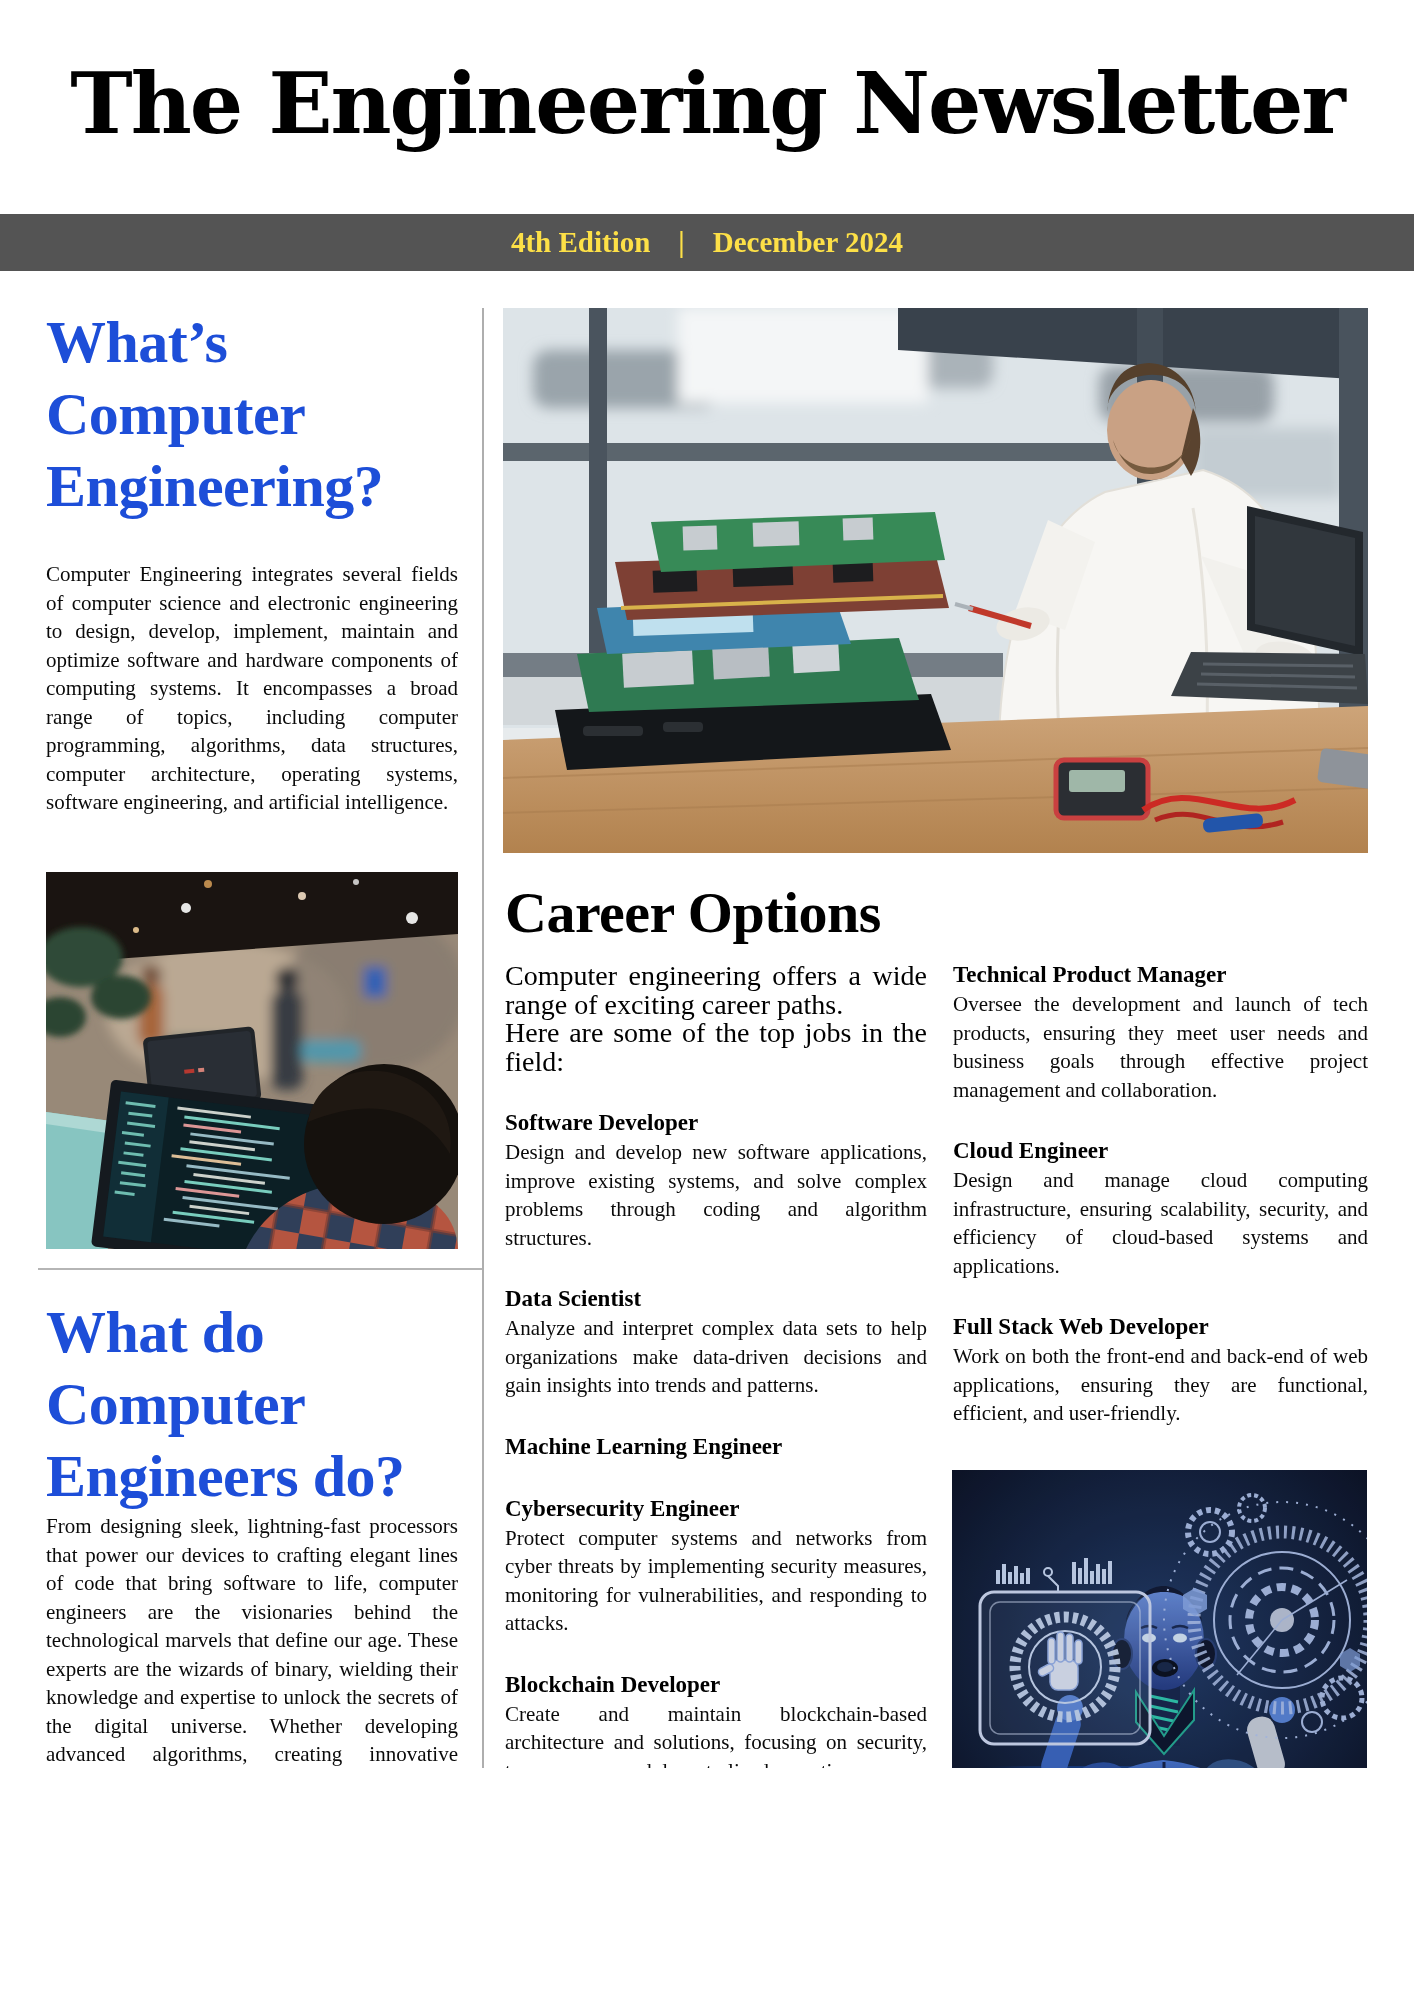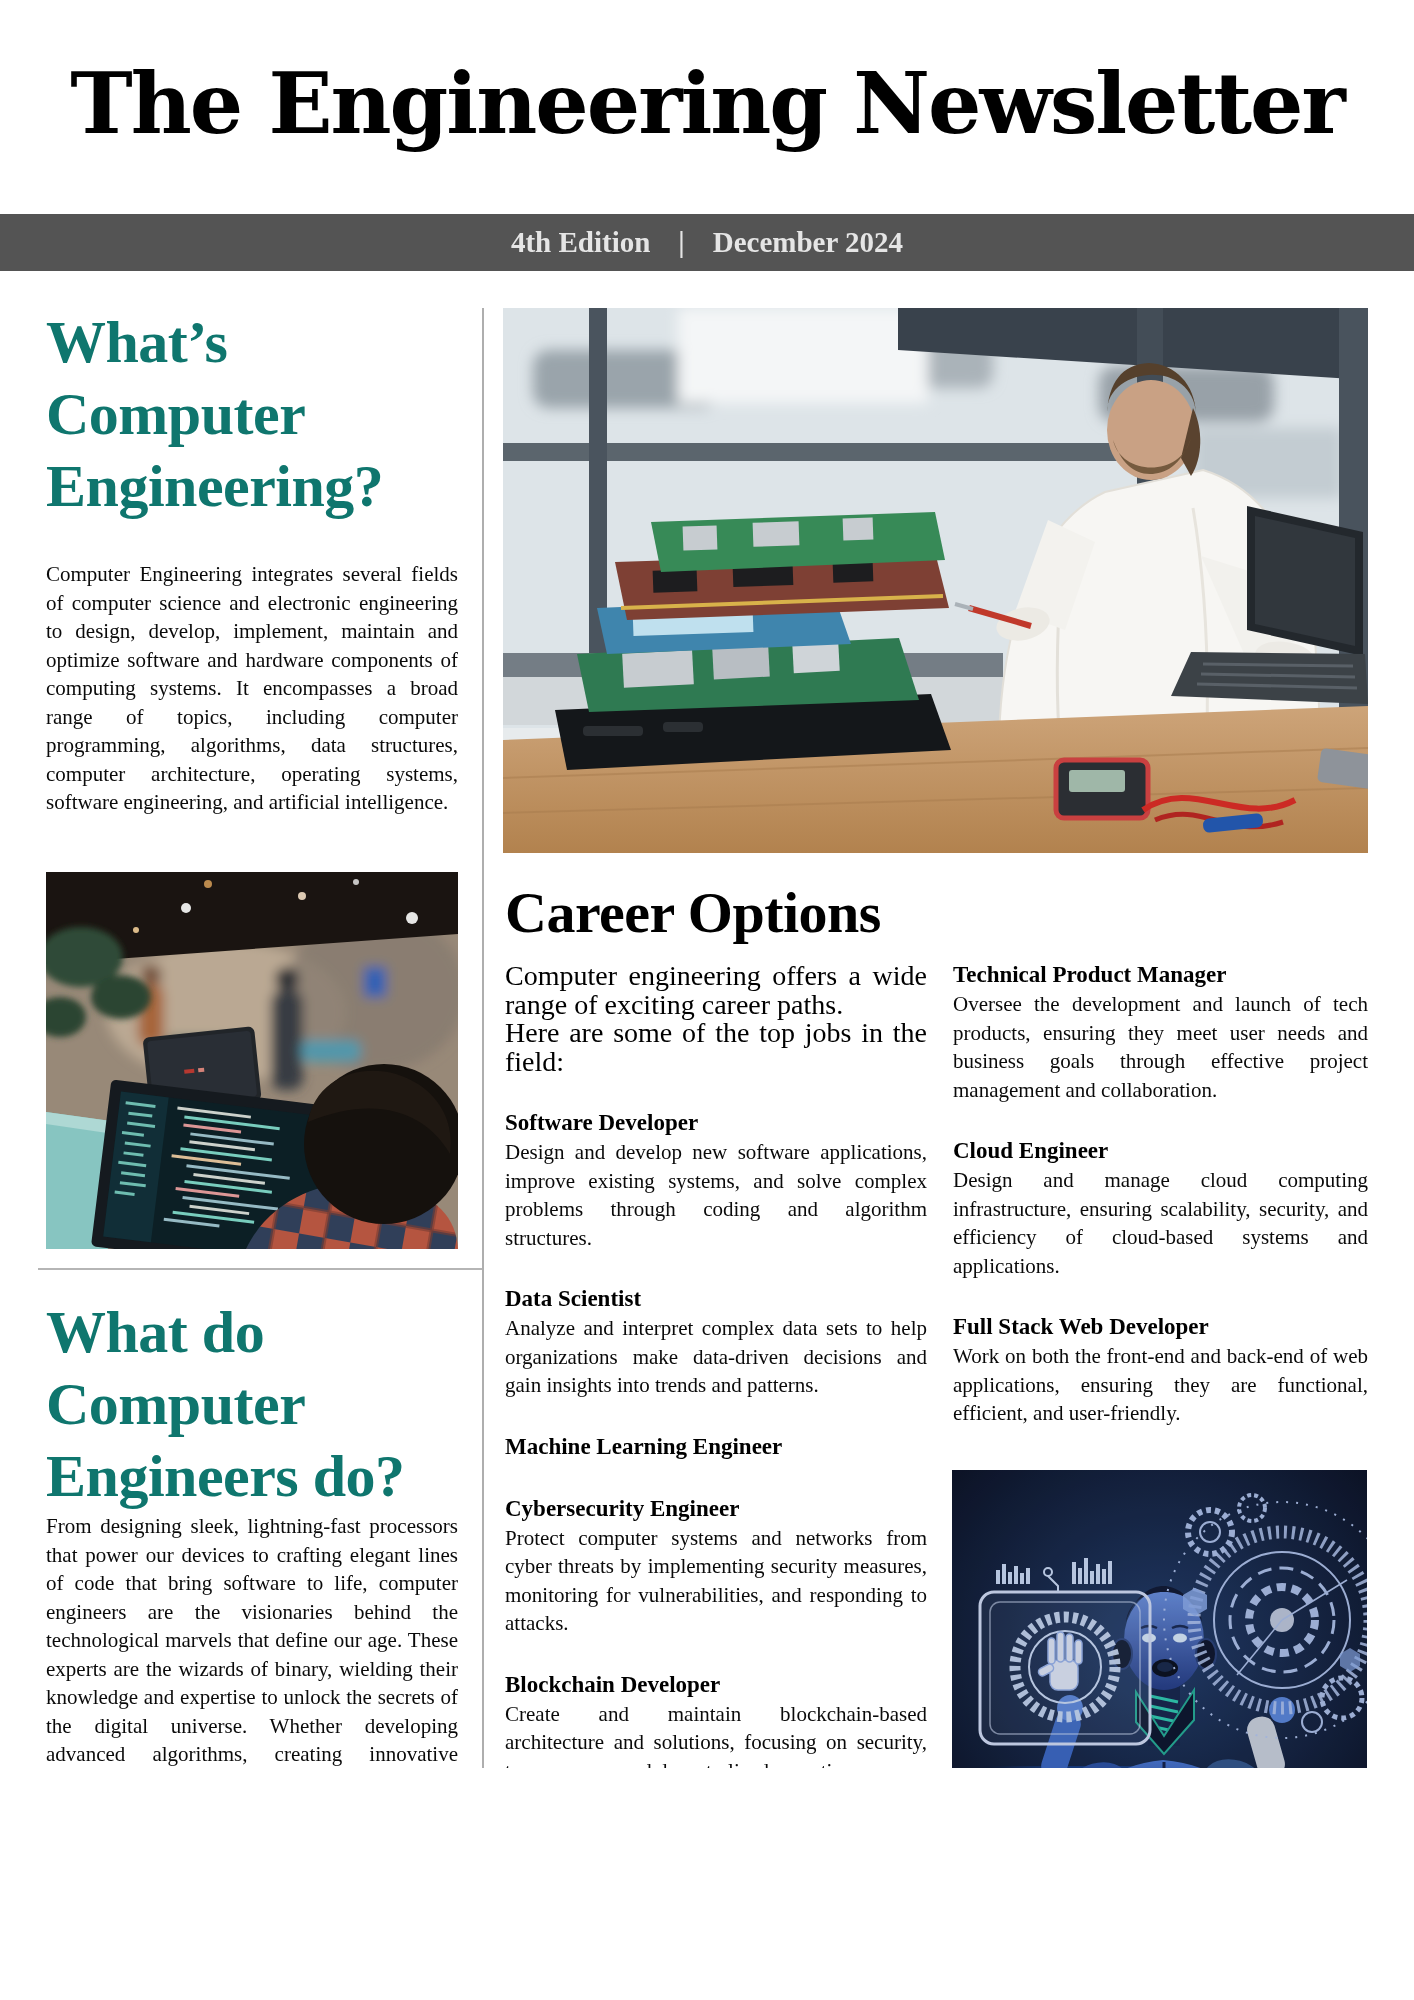--- a/index.html
+++ b/index.html
@@ -11,26 +11,26 @@
   .abs { position:absolute; }
 
   #masthead {
     left:0; top:46px; width:1414px; text-align:center;
     font-family:"DejaVu Serif", serif; font-weight:bold;
     font-size:84px; line-height:116px; letter-spacing:-2px; color:#000;
   }
   #banner {
     left:0; top:214px; width:1414px; height:57px; background:#545454;
     display:flex; align-items:center; justify-content:center;
-    color:#e5e5e5; font-weight:bold; font-size:29px;
+    color:#fde047; font-weight:bold; font-size:29px;
   }
   #banner .sep { margin:0 28px; font-weight:bold; }
 
   .section-heading {
-    font-weight:bold; font-size:60px; line-height:72px; letter-spacing:-0.5px; color:#0f766e;
+    font-weight:bold; font-size:60px; line-height:72px; letter-spacing:-0.5px; color:#1d4ed8;
   }
   .body-text {
     font-size:21px; line-height:28.5px; text-align:justify; color:#0a0a0a;
   }
   #career-heading {
     font-weight:bold; font-size:58px; line-height:74px; letter-spacing:-0.5px;
   }
   .intro-line { font-size:28px; line-height:28.5px; text-align:justify; }
   .job { margin-top:32px; }
   .job.first { margin-top:0; }

